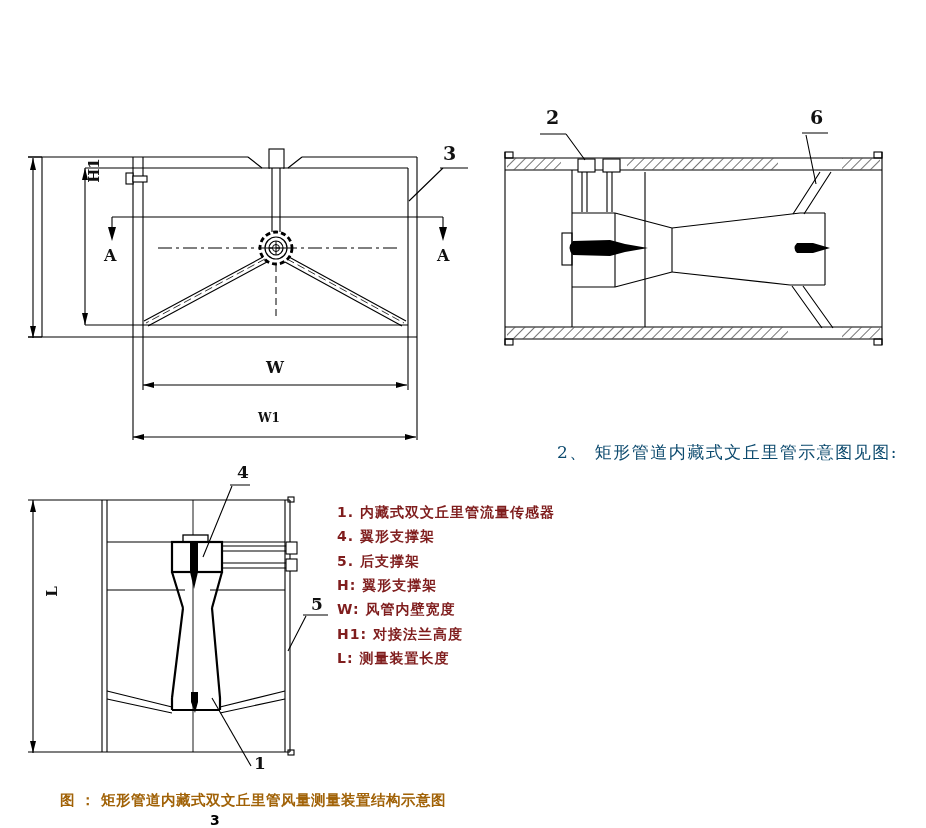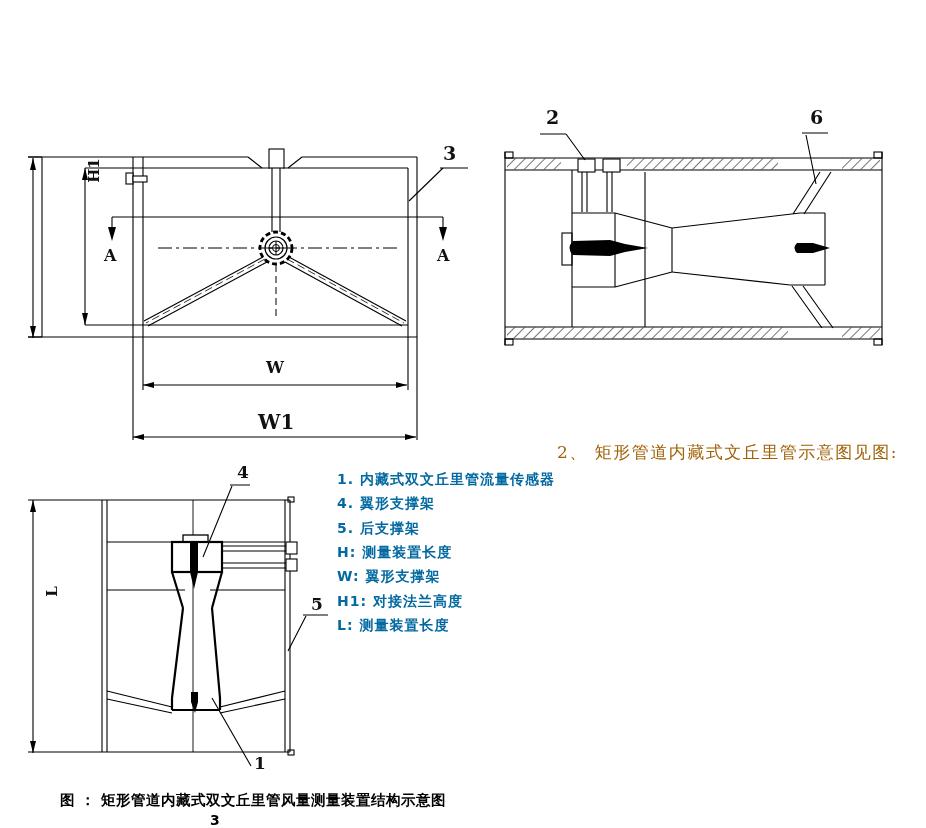--- a/index.html
+++ b/index.html
@@ -2,26 +2,26 @@
 <html><head>
 <meta charset="utf-8">
 <style>
   html,body{margin:0;padding:0;background:#ffffff;}
   #page{position:relative;width:926px;height:828px;background:#fff;overflow:hidden;
         font-family:"DejaVu Sans","Liberation Sans",sans-serif;color:#000;}
   svg{position:absolute;left:0;top:0;}
   .lbl{position:absolute;font-family:"DejaVu Serif","Liberation Serif",serif;
        font-weight:bold;color:#111;line-height:1;white-space:nowrap;}
   .rot{transform:rotate(-90deg);transform-origin:center;text-align:center;}
-  .legend{position:absolute;left:337px;top:467px;font-size:14px;font-weight:bold;
-          line-height:24.35px;letter-spacing:1px;color:#0369a1;}
+  .legend{position:absolute;left:337px;top:500px;font-size:14px;font-weight:bold;
+          line-height:24.35px;letter-spacing:1px;color:#7f1d1d;}
   .note{position:absolute;left:557px;top:441px;font-size:17px;letter-spacing:1.5px;
-        font-family:"DejaVu Serif","Liberation Serif",serif;color:#a16207;}
+        font-family:"DejaVu Serif","Liberation Serif",serif;color:#0c4a6e;}
   .caption{position:absolute;left:60px;top:791px;font-size:14.5px;font-weight:bold;
-           letter-spacing:0.5px;color:#000000;}
+           letter-spacing:0.5px;color:#a16207;}
   .pageno{position:absolute;left:210px;top:812px;font-size:14px;font-weight:bold;}
 </style>
 </head>
 <body>
 
 <div id="page">
 
 <svg width="926" height="828" viewBox="0 0 926 828">
   <defs>
     <pattern id="hatch" patternUnits="userSpaceOnUse" width="7" height="14" patternTransform="rotate(45)">
@@ -182,36 +182,36 @@
     <path d="M303,615 H328 M306,616 L288,651"></path>
     <path d="M212,698 L251,766"></path>
   </g>
 </svg>
 
 <div class="lbl" style="left:443px;top:144px;font-size:19px;">3</div>
 <div class="lbl" style="left:104px;top:248px;font-size:16px;">A</div>
 <div class="lbl" style="left:437px;top:248px;font-size:16px;">A</div>
 <div class="lbl rot" style="left:78px;top:163px;width:32px;font-size:15px;">H1</div>
 <div class="lbl" style="left:266px;top:360px;font-size:16px;">W</div>
-<div class="lbl" style="left:258px;top:412px;font-size:20px;">W1</div>
+<div class="lbl" style="left:258px;top:412px;font-size:12px;">W1</div>
 
 <div class="lbl" style="left:546px;top:108px;font-size:19px;">2</div>
 <div class="lbl" style="left:810px;top:108px;font-size:19px;">6</div>
 
 <div class="lbl" style="left:237px;top:464px;font-size:17px;">4</div>
 <div class="lbl" style="left:311px;top:596px;font-size:17px;">5</div>
 <div class="lbl" style="left:254px;top:755px;font-size:17px;">1</div>
 <div class="lbl rot" style="left:40px;top:584px;width:24px;font-size:15px;">L</div>
 
 <div class="legend">
   <div>1. 内藏式双文丘里管流量传感器</div>
   <div>4. 翼形支撑架</div>
   <div>5. 后支撑架</div>
-  <div>H: 测量装置长度</div>
-  <div>W: 翼形支撑架</div>
+  <div>H: 翼形支撑架</div>
+  <div>W: 风管内壁宽度</div>
   <div>H1: 对接法兰高度</div>
   <div>L: 测量装置长度</div>
 </div>
 
 <div class="note">2、 矩形管道内藏式文丘里管示意图见图:</div>
 <div class="caption">图 ：  矩形管道内藏式双文丘里管风量测量装置结构示意图</div>
 <div class="pageno">3</div>
 
 </div>
 

